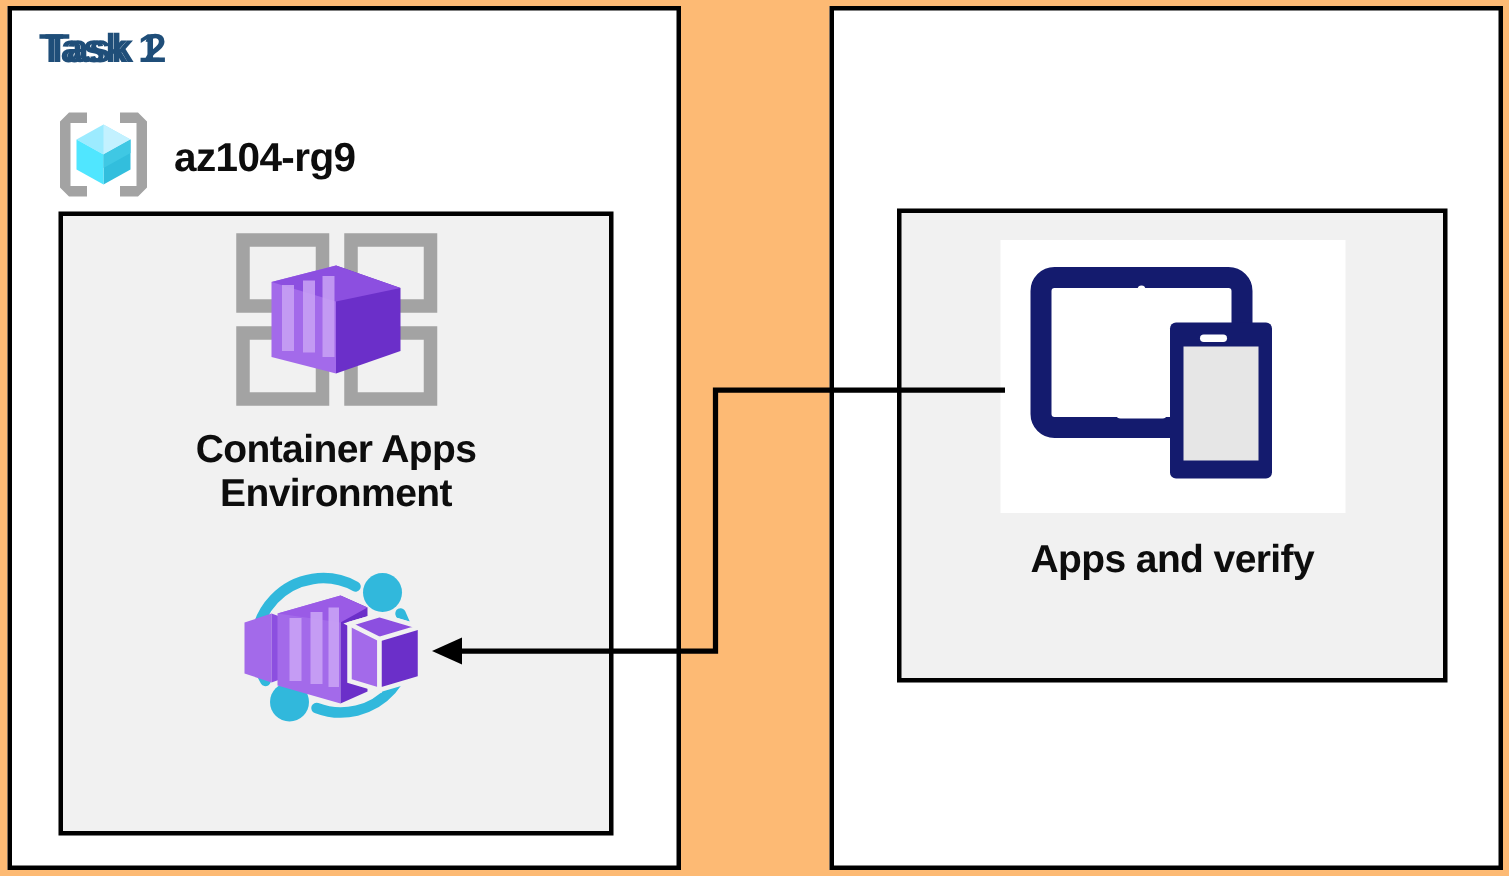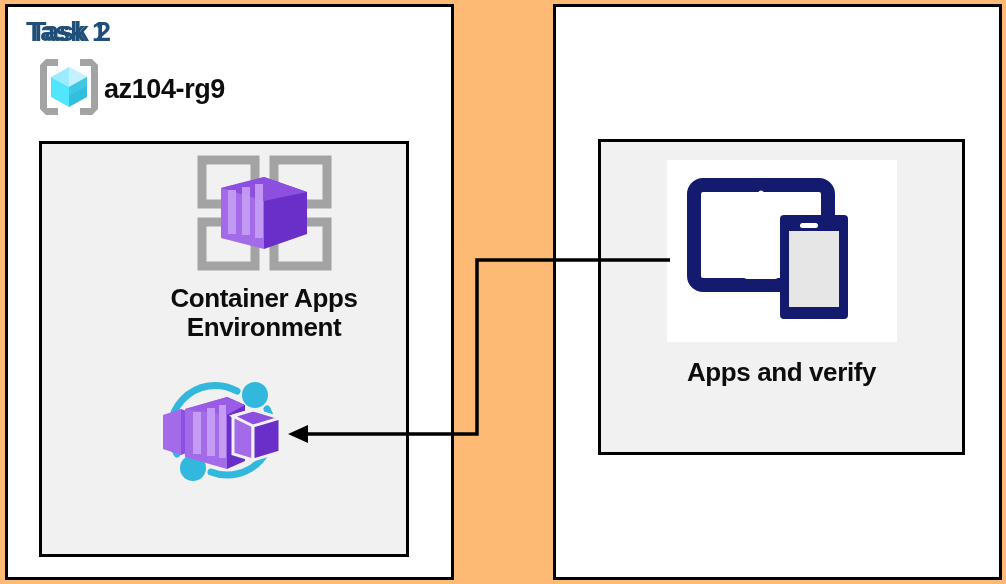--- a/index.html
+++ b/index.html
@@ -37,24 +37,24 @@
     letter-spacing: -0.2px;
     white-space: nowrap;
   }
   #task1-title { left: 26px; top: 17px; }
   #task2-title { left: 30px; top: 17px; }
 
   
   #rg-row {
     position: absolute;
     left: 36px;
-    top: 56px;
+    top: 72px;
     display: flex;
     align-items: center;
-    gap: 2px;
+    gap: 14px;
   }
   #rg-label {
     font-size: 27px;
     font-weight: bold;
     color: #0d0d0d;
     letter-spacing: -0.4px;
     white-space: nowrap;
   }
 
   
@@ -77,21 +77,21 @@
   }
   .node-caption {
     font-size: 26px;
     font-weight: bold;
     color: #0d0d0d;
     line-height: 1.12;
     letter-spacing: -0.4px;
     white-space: pre-line;
   }
 
-  #cae-node { left: 39px; top: 152px; width: 370px; margin-left: 40px; }
+  #cae-node { left: 39px; top: 152px; width: 370px; }
   #cae-node .node-caption { margin-top: 6px; }
 
   #capp-node { left: 39px; top: 371px; width: 370px; }
   #capp-node .node-caption { margin-top: 2px; }
 
   #test-node { left: 598px; top: 160px; width: 367px; }
   #test-icon-plate {
     width: 230px;
     height: 182px;
     background: #ffffff;

